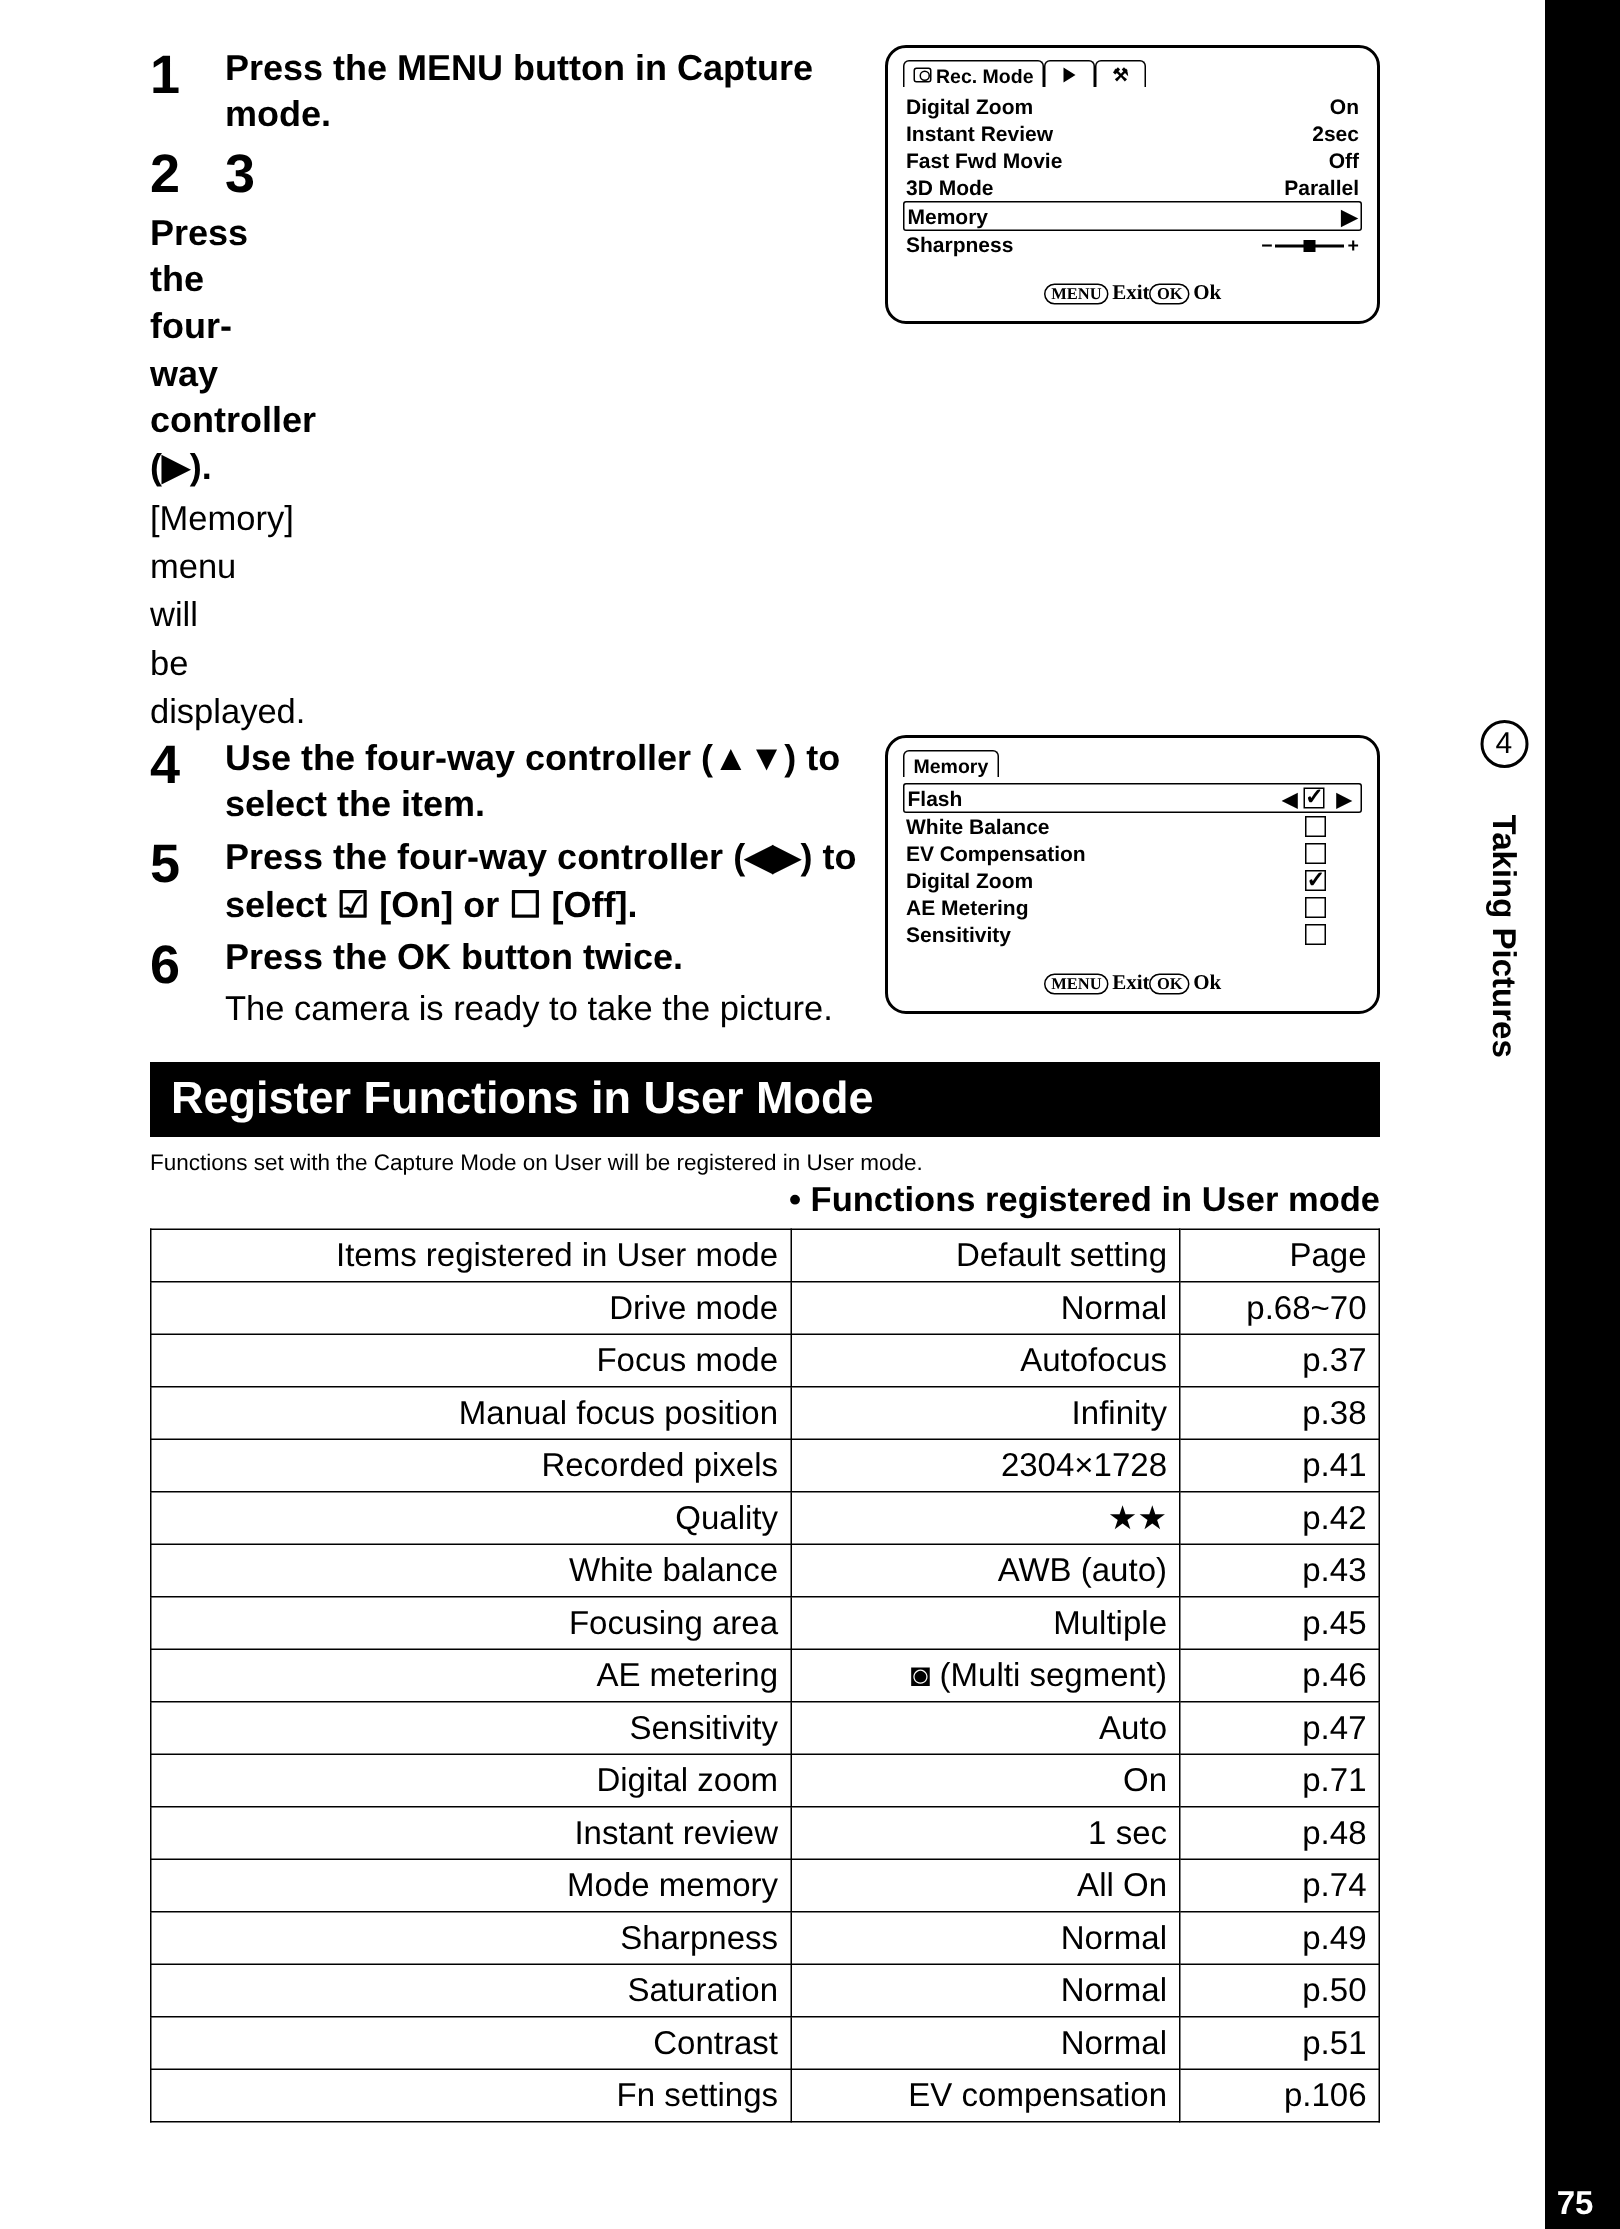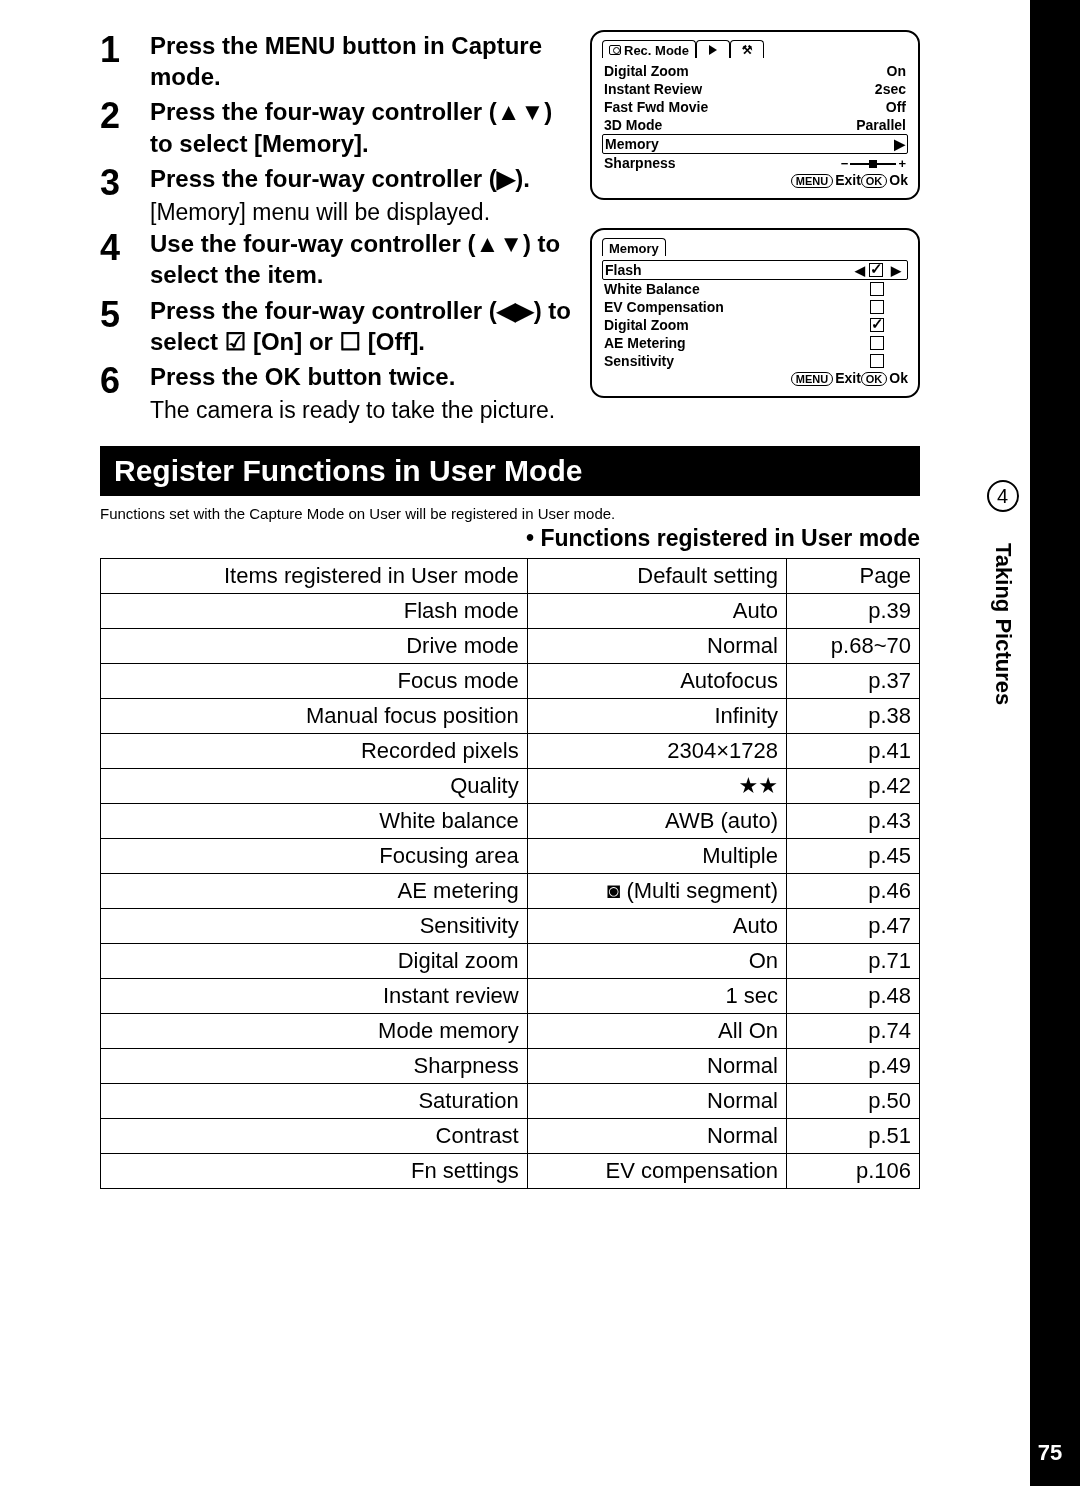--- a/index.html
+++ b/index.html
@@ -47,21 +47,21 @@
     font-size: 22px;
     font-weight: bold;
     letter-spacing: 0px;
     height: 200px;
     display: inline-block;
     margin-top: 4px;
   }
   .page-number {
     position: absolute;
     right: 10px;
-    bottom: 20px;
+    bottom: 4px;
     color: #fff;
     font-weight: bold;
     font-size: 22px;
     width: 40px;
     text-align: center;
   }
   .steps {
     display: grid;
     grid-template-columns: 50px 1fr;
     row-gap: 4px;
@@ -120,24 +120,25 @@
     font-weight: bold;
     padding: 1px 2px;
     border-top: 0;
   }
   .lcd-rows .r.hi {
     border: 1.5px solid #000;
     border-radius: 2px;
   }
   .lcd-foot {
     display: flex;
-    justify-content: flex-end;
-    margin-top: 0;
+    justify-content: center;
+    margin-top: 16px;
     font-size: 14px;
     font-weight: bold;
+    font-family: Liberation Serif, serif;
   }
   .pill {
     border: 1.5px solid #000;
     border-radius: 8px;
     padding: 0 4px;
     font-size: 11px;
     font-weight: bold;
     display: inline-block;
     margin-right: 2px;
   }
@@ -208,23 +209,20 @@
   <div class="top-grid">
 
     <div>
       <div class="steps">
         <div class="step-num">1</div>
         <div class="step-body">
             <div class="bold">Press the MENU button in Capture mode.</div>
           </div>
 
         <div class="step-num">2</div>
-        <div class="step-body">
-            <div class="bold">Press the four-way controller (▲▼) to select [Memory].</div>
-          </div>
 
         <div class="step-num">3</div>
         <div class="step-body">
           <div class="bold">Press the four-way controller (▶).</div>
           <div class="plain">[Memory] menu will be displayed.</div>
         </div>
       </div>
     </div>
 
     <div>
@@ -354,25 +352,20 @@
   <table class="funcs">
     <thead>
         <tr id="thdr">
           <th>Items registered in User mode</th>
           <th>Default setting</th>
           <th>Page</th>
         </tr>
       </thead>
     <tbody id="tbody">
         <tr>
-          <td>Flash mode</td>
-          <td>Auto</td>
-          <td>p.39</td>
-        </tr>
-        <tr>
           <td>Drive mode</td>
           <td>Normal</td>
           <td>p.68~70</td>
         </tr>
         <tr>
           <td>Focus mode</td>
           <td>Autofocus</td>
           <td>p.37</td>
         </tr>
         <tr>

